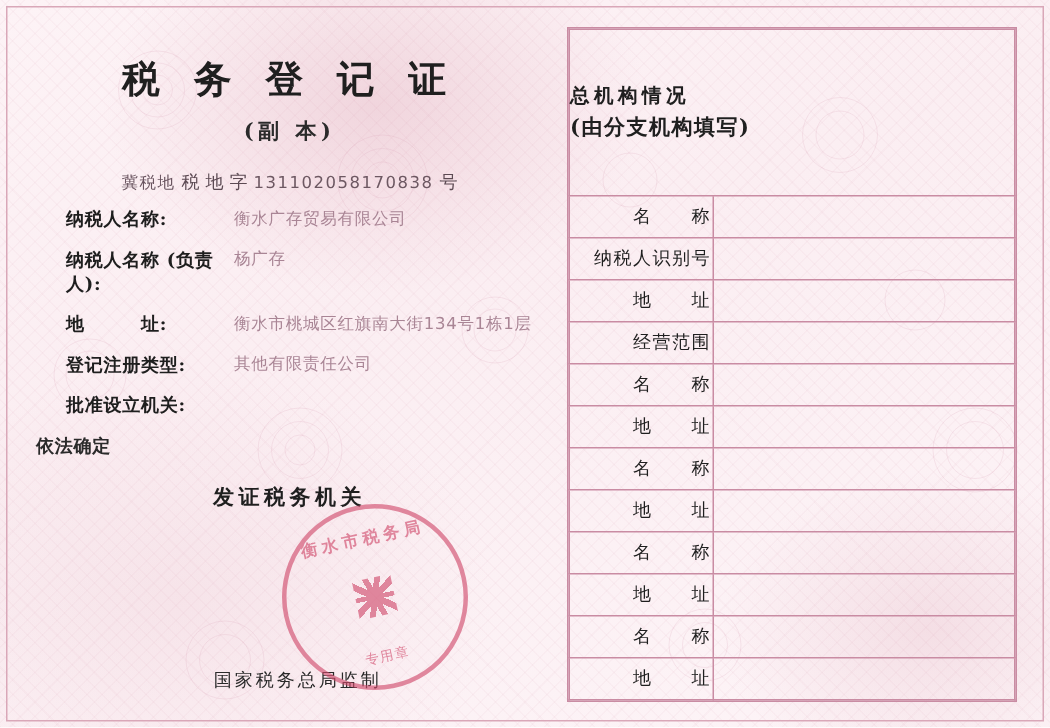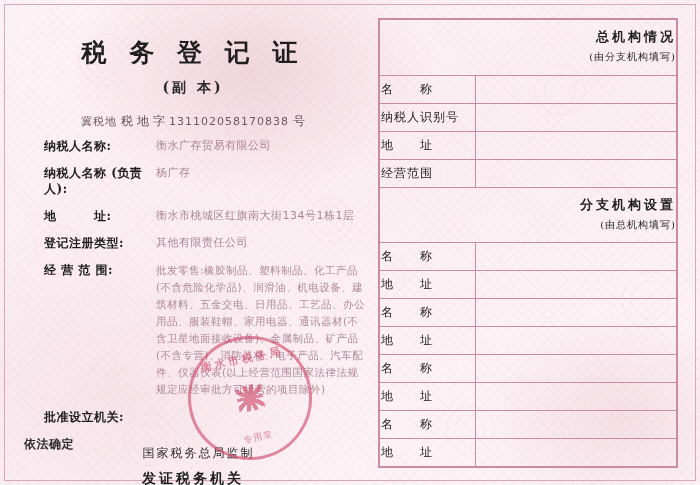--- a/index.html
+++ b/index.html
@@ -225,36 +225,36 @@
     height: 100%;
     border-collapse: collapse;
     table-layout: fixed;
   }
   .tbl td {
     border: 1px solid #c98ca3;
     font-family: "DejaVu Serif", "Liberation Serif", serif;
     color: #1f1f1f;
   }
   .tbl td.hdr {
-    text-align: right;
+    text-align: left;
     font-size: 13px;
     font-weight: bold;
     line-height: 20px;
     letter-spacing: 3px;
     padding: 5px 0;
   }
   .tbl td.hdr .sub {
-    font-size: 10px;
-    font-weight: normal;
+    font-size: 14px;
+    font-weight: bold;
     letter-spacing: 1px;
     display: block;
   }
   .tbl td.key {
     width: 96px;
-    text-align: left;
+    text-align: right;
     font-size: 12px;
     letter-spacing: 1px;
     height: 25px;
   }
   .tbl td.val {
     background: transparent;
   }
 </style>
 </head>
 <body>
@@ -322,24 +322,20 @@
       <div class="field-row">
         <div class="field-label">地　　　址:</div>
         <div class="field-value faded">衡水市桃城区红旗南大街134号1栋1层</div>
       </div>
 
       <div class="field-row">
         <div class="field-label">登记注册类型:</div>
         <div class="field-value faded">其他有限责任公司</div>
       </div>
 
-      <div class="field-row">
-        <div class="field-label">经 营 范 围:</div>
-        <div class="field-value block">批发零售:橡胶制品、塑料制品、化工产品(不含危险化学品)、润滑油、机电设备、建筑材料、五金交电、日用品、工艺品、办公用品、服装鞋帽、家用电器、通讯器材(不含卫星地面接收设备)、金属制品、矿产品(不含专营)、消防器材、电子产品、汽车配件、仪器仪表(以上经营范围国家法律法规规定应经审批方可经营的项目除外)</div>
-      </div>
 
       <div class="field-row">
         <div class="field-label">批准设立机关:</div>
         <div class="field-value faded"></div>
       </div>
 
       <div class="field-row">
         <div class="field-value dark">依法确定</div>
       </div>
 
@@ -382,26 +378,20 @@
         </tr>
         <tr>
           <td class="key">地　　址</td>
           <td class="val"></td>
         </tr>
         <tr>
           <td class="key">经营范围</td>
           <td class="val"></td>
         </tr>
 
-        <tr>
-          <td class="hdr" colspan="2">
-            <span>分支机构设置</span>
-            <span class="sub">(由总机构填写)</span>
-          </td>
-        </tr>
 
         <tr>
           <td class="key">名　　称</td>
           <td class="val"></td>
         </tr>
         <tr>
           <td class="key">地　　址</td>
           <td class="val"></td>
         </tr>
 

